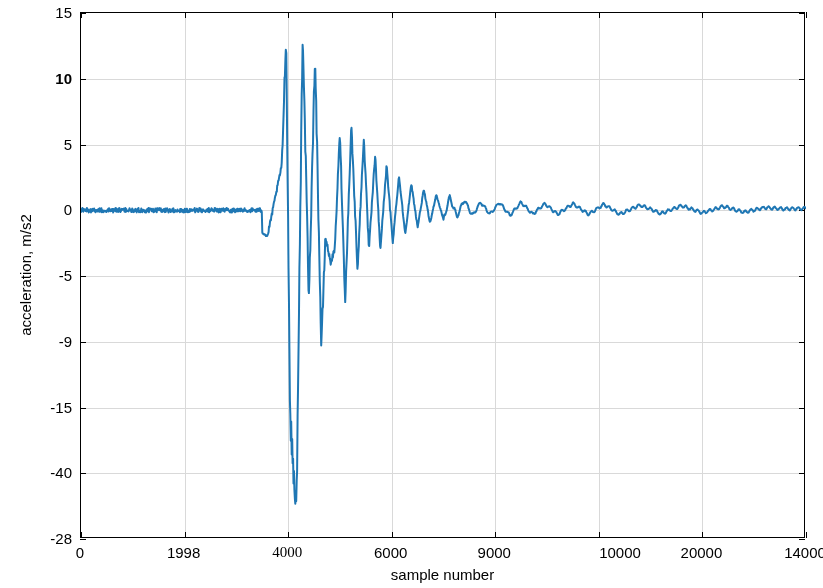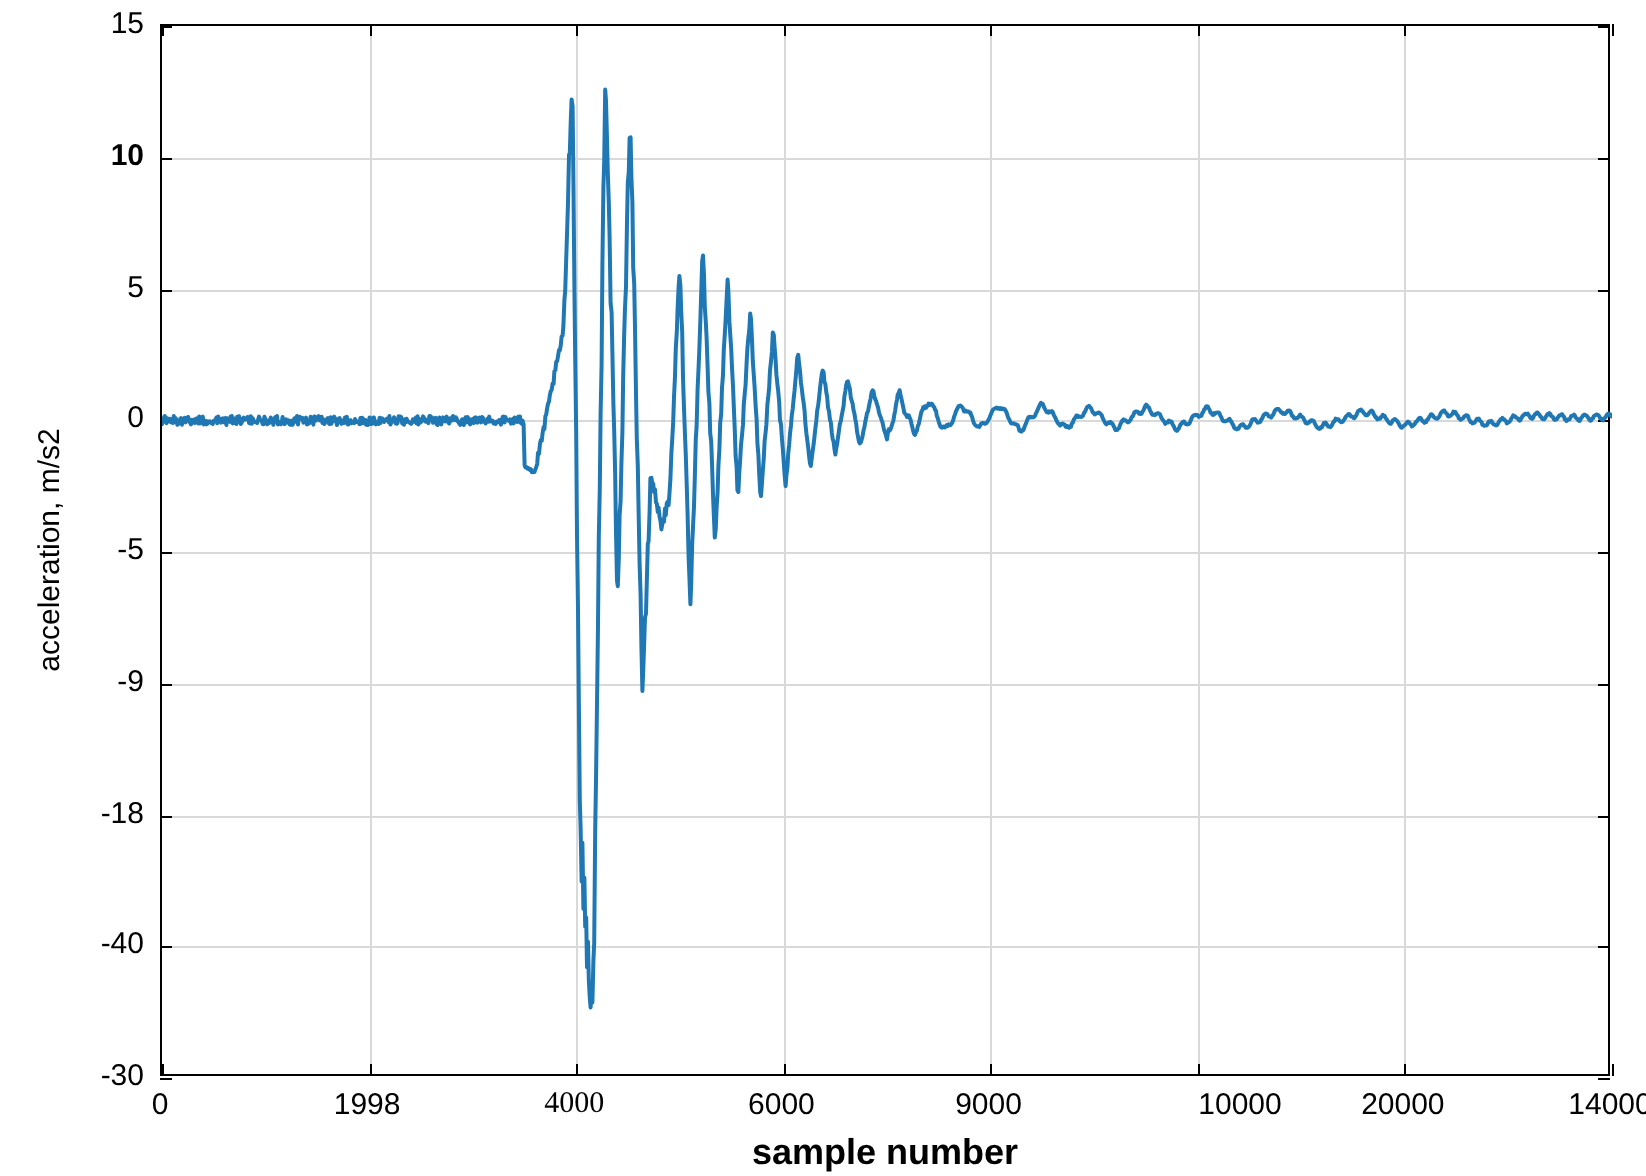--- a/index.html
+++ b/index.html
@@ -6,21 +6,21 @@
   .stage{position:relative;width:823px;height:588px;font-family:Arial,Helvetica,sans-serif;color:#000;}
   .plot-frame{position:absolute;box-sizing:border-box;border:1.5px solid #000;background:#fff;}
   .grid-v{position:absolute;top:0;bottom:0;width:0;border-left:1px solid #d9d9d9;}
   .grid-h{position:absolute;left:0;right:0;height:0;border-top:1px solid #d9d9d9;}
   .tickmark-b{position:absolute;width:0;height:6px;border-left:1.5px solid #000;bottom:-1px;}
   .tickmark-t{position:absolute;width:0;height:6px;border-left:1.5px solid #000;top:-1px;}
   .tickmark-l{position:absolute;height:0;width:6px;border-top:1.5px solid #000;left:-1px;}
   .tickmark-r{position:absolute;height:0;width:6px;border-top:1.5px solid #000;right:-1px;}
   .xtick-label{position:absolute;transform:translate(-50%,0);font-size:15px;white-space:nowrap;}
   .ytick-label{position:absolute;transform:translate(-100%,-50%);font-size:15px;white-space:nowrap;text-align:right;}
-  .xlabel{position:absolute;left:50%;transform:translate(-50%,0);font-size:18px;font-weight:bold;}
+  .xlabel{position:absolute;left:50%;transform:translate(-50%,0);font-size:15px;}
   .ylabel{position:absolute;top:50%;left:0;transform:translate(-50%,-50%) rotate(-90deg);font-size:15px;white-space:nowrap;}
   svg{position:absolute;left:0;top:0;}
   .trace{fill:none;stroke:#1f77b4;stroke-width:2;stroke-linejoin:round;stroke-linecap:round;}
 </style>
 </head>
 <body>
 
 <div class="stage">
 
   <div class="plot-frame" id="plot" style="left: 80px; top: 12px; width: 725px; height: 526px;">
@@ -80,22 +80,22 @@
   <span class="xlabel" id="xl" style="top: 566px; left: 442.5px;">sample number</span>
 
 <span class="xtick-label" style="left: 80px; top: 544px;">0</span>
     <span class="xtick-label" style="left: 183.571px; top: 544px;">1998</span>
     <span class="xtick-label" style="left: 287.143px; top: 544px; font-family: Liberation Serif, serif;">4000</span>
     <span class="xtick-label" style="left: 390.714px; top: 544px;">6000</span>
     <span class="xtick-label" style="left: 494.286px; top: 544px;">9000</span>
     <span class="xtick-label" style="left: 620px; top: 544px;">10000</span>
     <span class="xtick-label" style="left: 701.429px; top: 544px;">20000</span>
     <span class="xtick-label" style="left: 805px; top: 544px;">14000</span>
-    <span class="ytick-label" style="left: 72px; top: 538px;">-30</span>
+    <span class="ytick-label" style="left: 72px; top: 538px;">-28</span>
     <span class="ytick-label" style="left: 72px; top: 472.25px;">-40</span>
-    <span class="ytick-label" style="left: 72px; top: 406.5px;">-18</span>
+    <span class="ytick-label" style="left: 72px; top: 406.5px;">-15</span>
     <span class="ytick-label" style="left: 72px; top: 340.75px;">-9</span>
     <span class="ytick-label" style="left: 72px; top: 275px;">-5</span>
     <span class="ytick-label" style="left: 72px; top: 209.25px;">0</span>
     <span class="ytick-label" style="left: 72px; top: 143.5px;">5</span>
     <span class="ytick-label" style="left: 72px; top: 77.75px; font-weight: bold;">10</span>
     <span class="ytick-label" style="left: 72px; top: 12px;">15</span>
   </div>
 
 </body></html>

